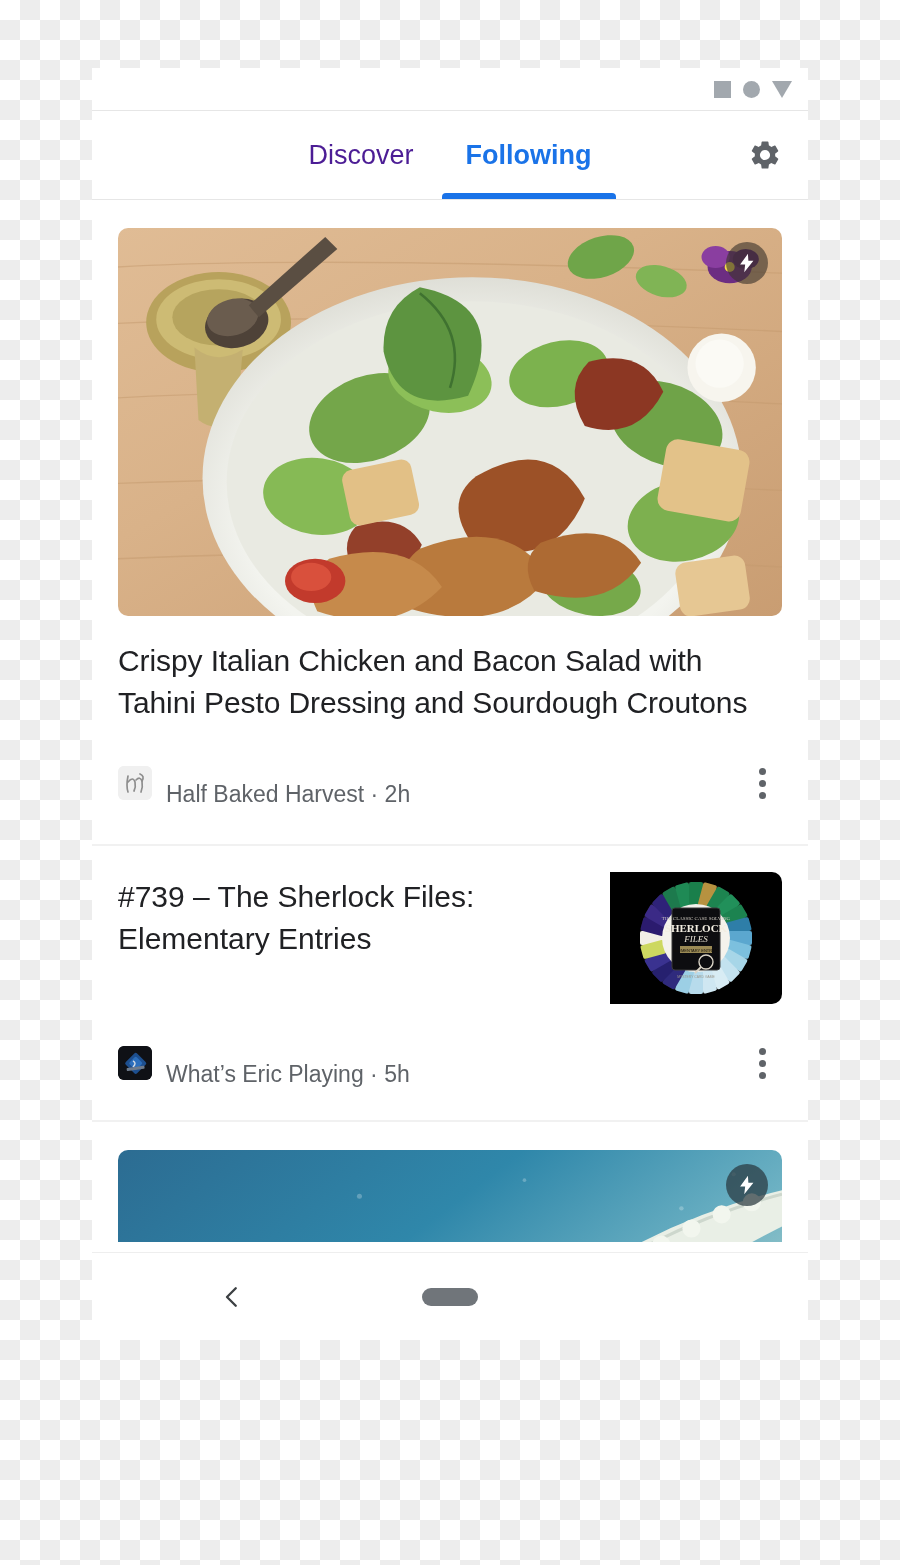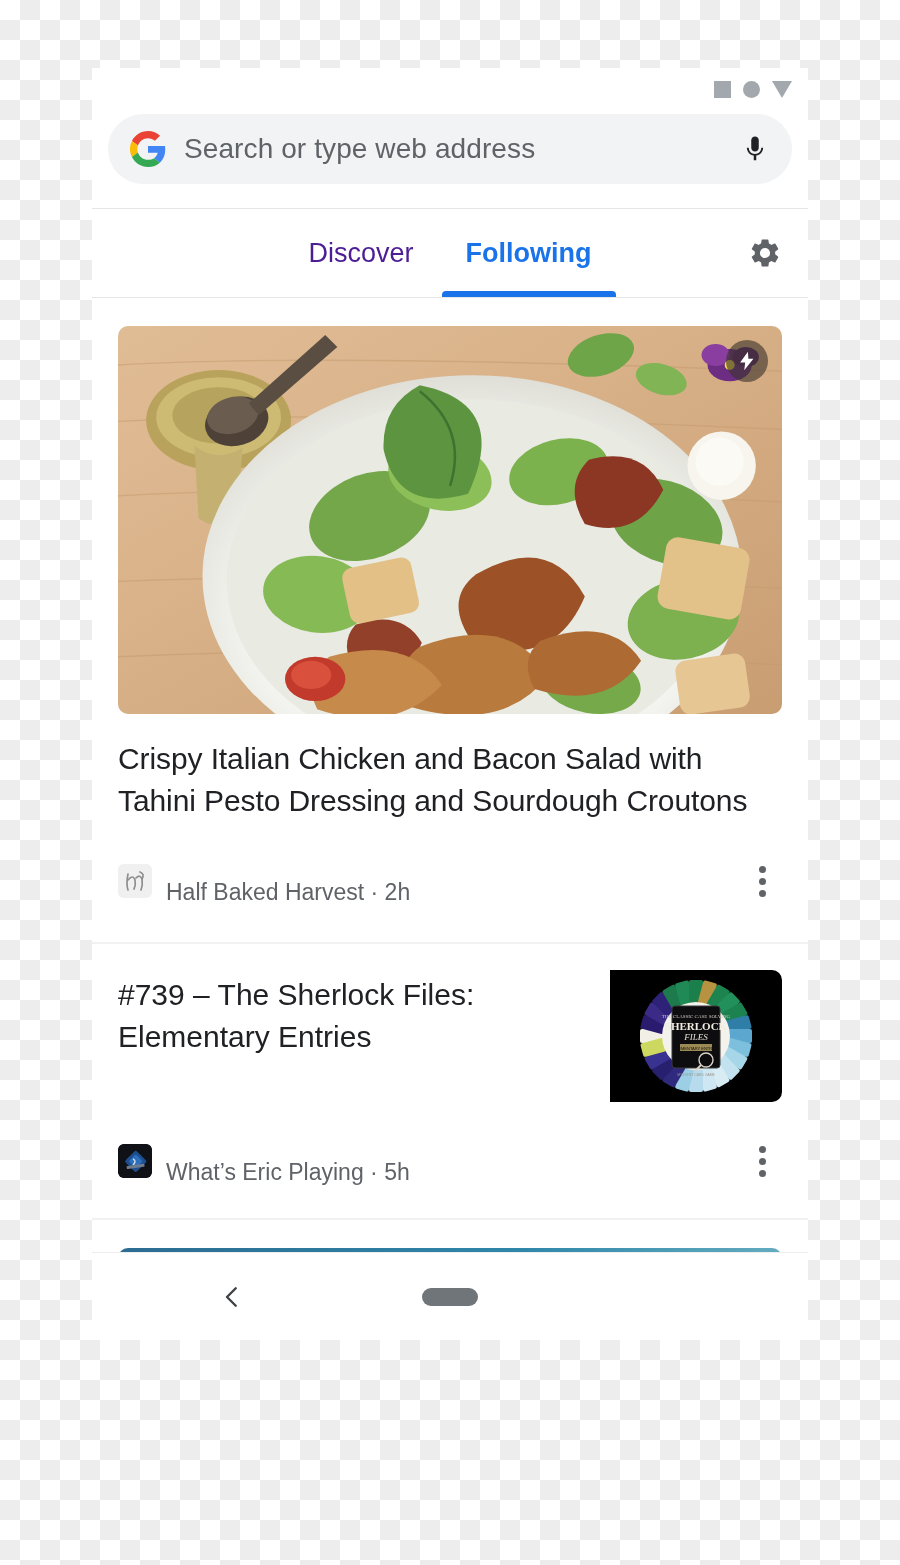--- a/index.html
+++ b/index.html
@@ -242,39 +242,20 @@
 <body>
 
 <div class="phone">
 
   <div class="status-bar">
     <span class="st-square"></span>
     <span class="st-circle"></span>
     <span class="st-triangle"></span>
   </div>
 
-  <div class="search-wrap">
-    <div class="search-bar">
-      <span class="g-logo">
-        <svg viewBox="0 0 48 48" width="36" height="36">
-          <path fill="#EA4335" d="M24 9.5c3.54 0 6.71 1.22 9.21 3.6l6.85-6.85C35.9 2.38 30.47 0 24 0 14.62 0 6.51 5.38 2.56 13.22l7.98 6.19C12.43 13.72 17.74 9.5 24 9.5z"></path>
-          <path fill="#4285F4" d="M46.98 24.55c0-1.57-.15-3.09-.38-4.55H24v9.02h12.94c-.58 2.96-2.26 5.48-4.78 7.18l7.73 6c4.51-4.18 7.09-10.36 7.09-17.65z"></path>
-          <path fill="#FBBC05" d="M10.53 28.59c-.48-1.45-.76-2.99-.76-4.59s.27-3.14.76-4.59l-7.98-6.19C.92 16.46 0 20.12 0 24c0 3.88.92 7.54 2.56 10.78l7.97-6.19z"></path>
-          <path fill="#34A853" d="M24 48c6.48 0 11.93-2.13 15.89-5.81l-7.73-6c-2.15 1.45-4.92 2.3-8.16 2.3-6.26 0-11.57-4.22-13.47-9.91l-7.98 6.19C6.51 42.62 14.62 48 24 48z"></path>
-        </svg>
-      </span>
-      <span class="search-placeholder">Search or type web address</span>
-      <span class="mic-icon">
-        <svg viewBox="0 0 24 24" width="30" height="36" fill="#202124">
-          <path d="M12 14c1.66 0 3-1.34 3-3V5c0-1.66-1.34-3-3-3S9 3.34 9 5v6c0 1.66 1.34 3 3 3z"></path>
-          <path d="M17 11c0 2.76-2.24 5-5 5s-5-2.24-5-5H5.5c0 3.18 2.4 5.81 5.5 6.21V21h2v-3.79c3.1-.4 5.5-3.03 5.5-6.21H17z"></path>
-        </svg>
-      </span>
-    </div>
-  </div>
 
   <div class="header-divider"></div>
 
   <div class="tab-bar">
     <div class="tab inactive">
       <span>Discover</span>
     </div>
     <div class="tab active">
       <span>Following</span>
     </div>

